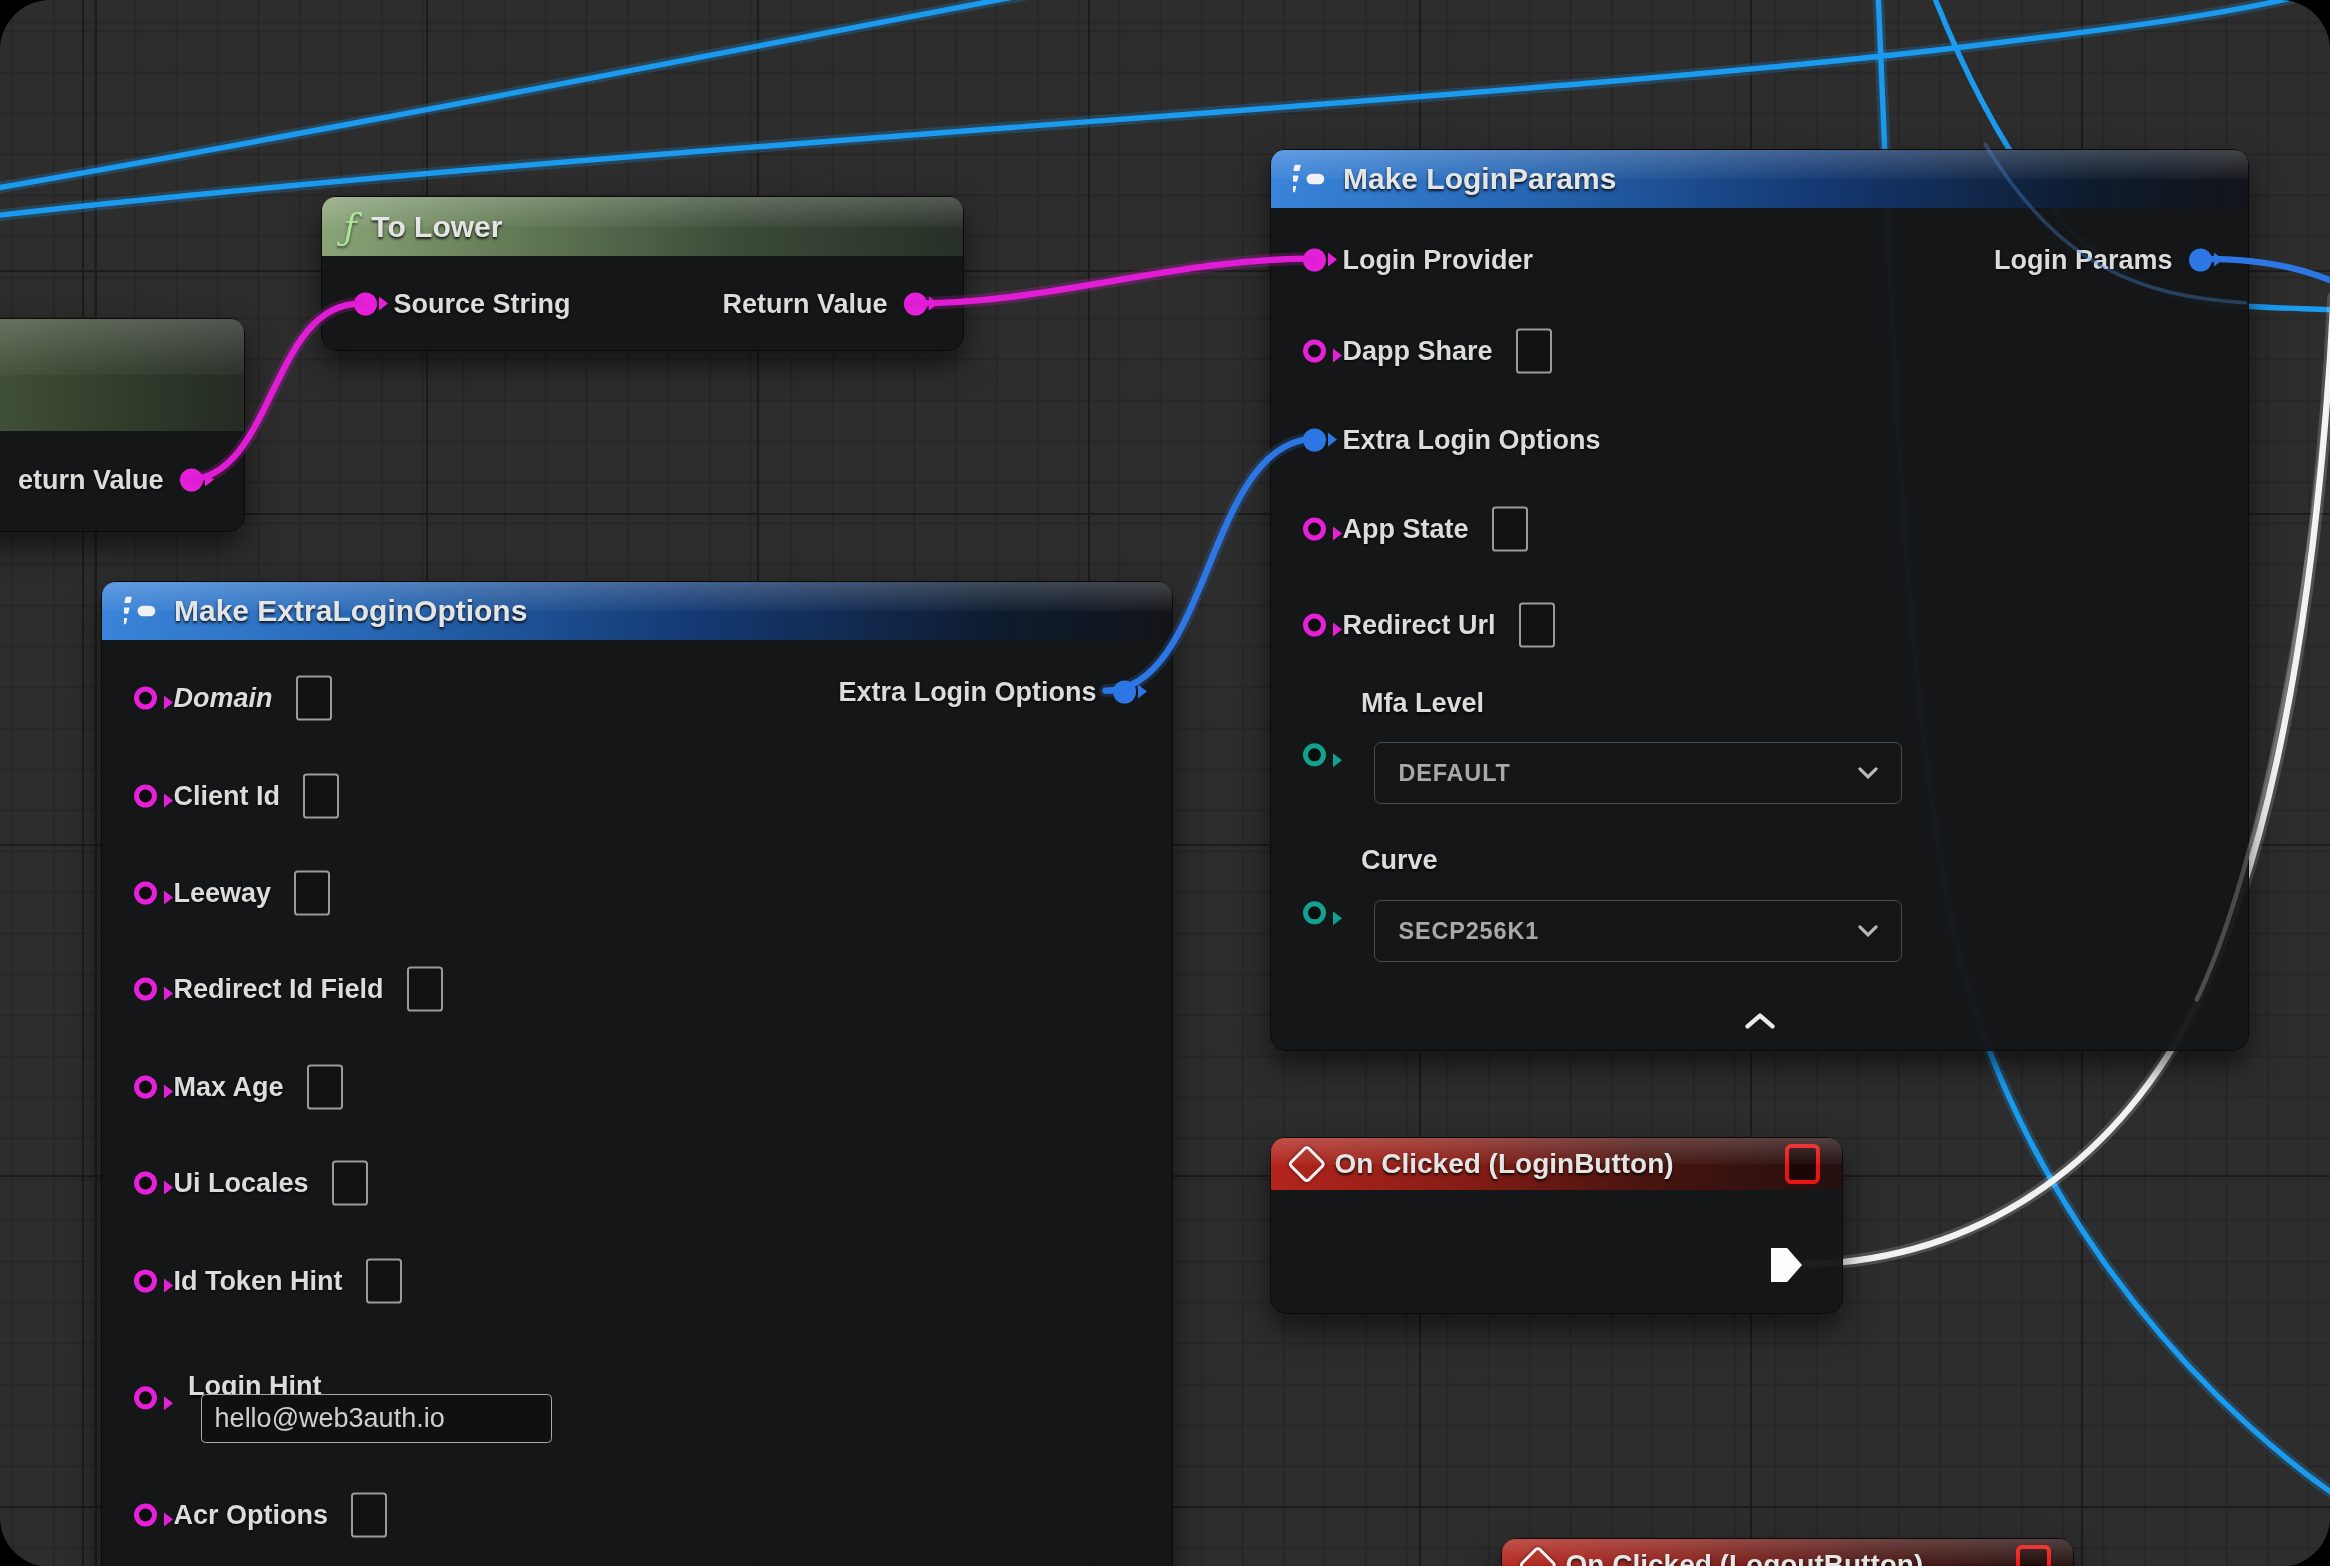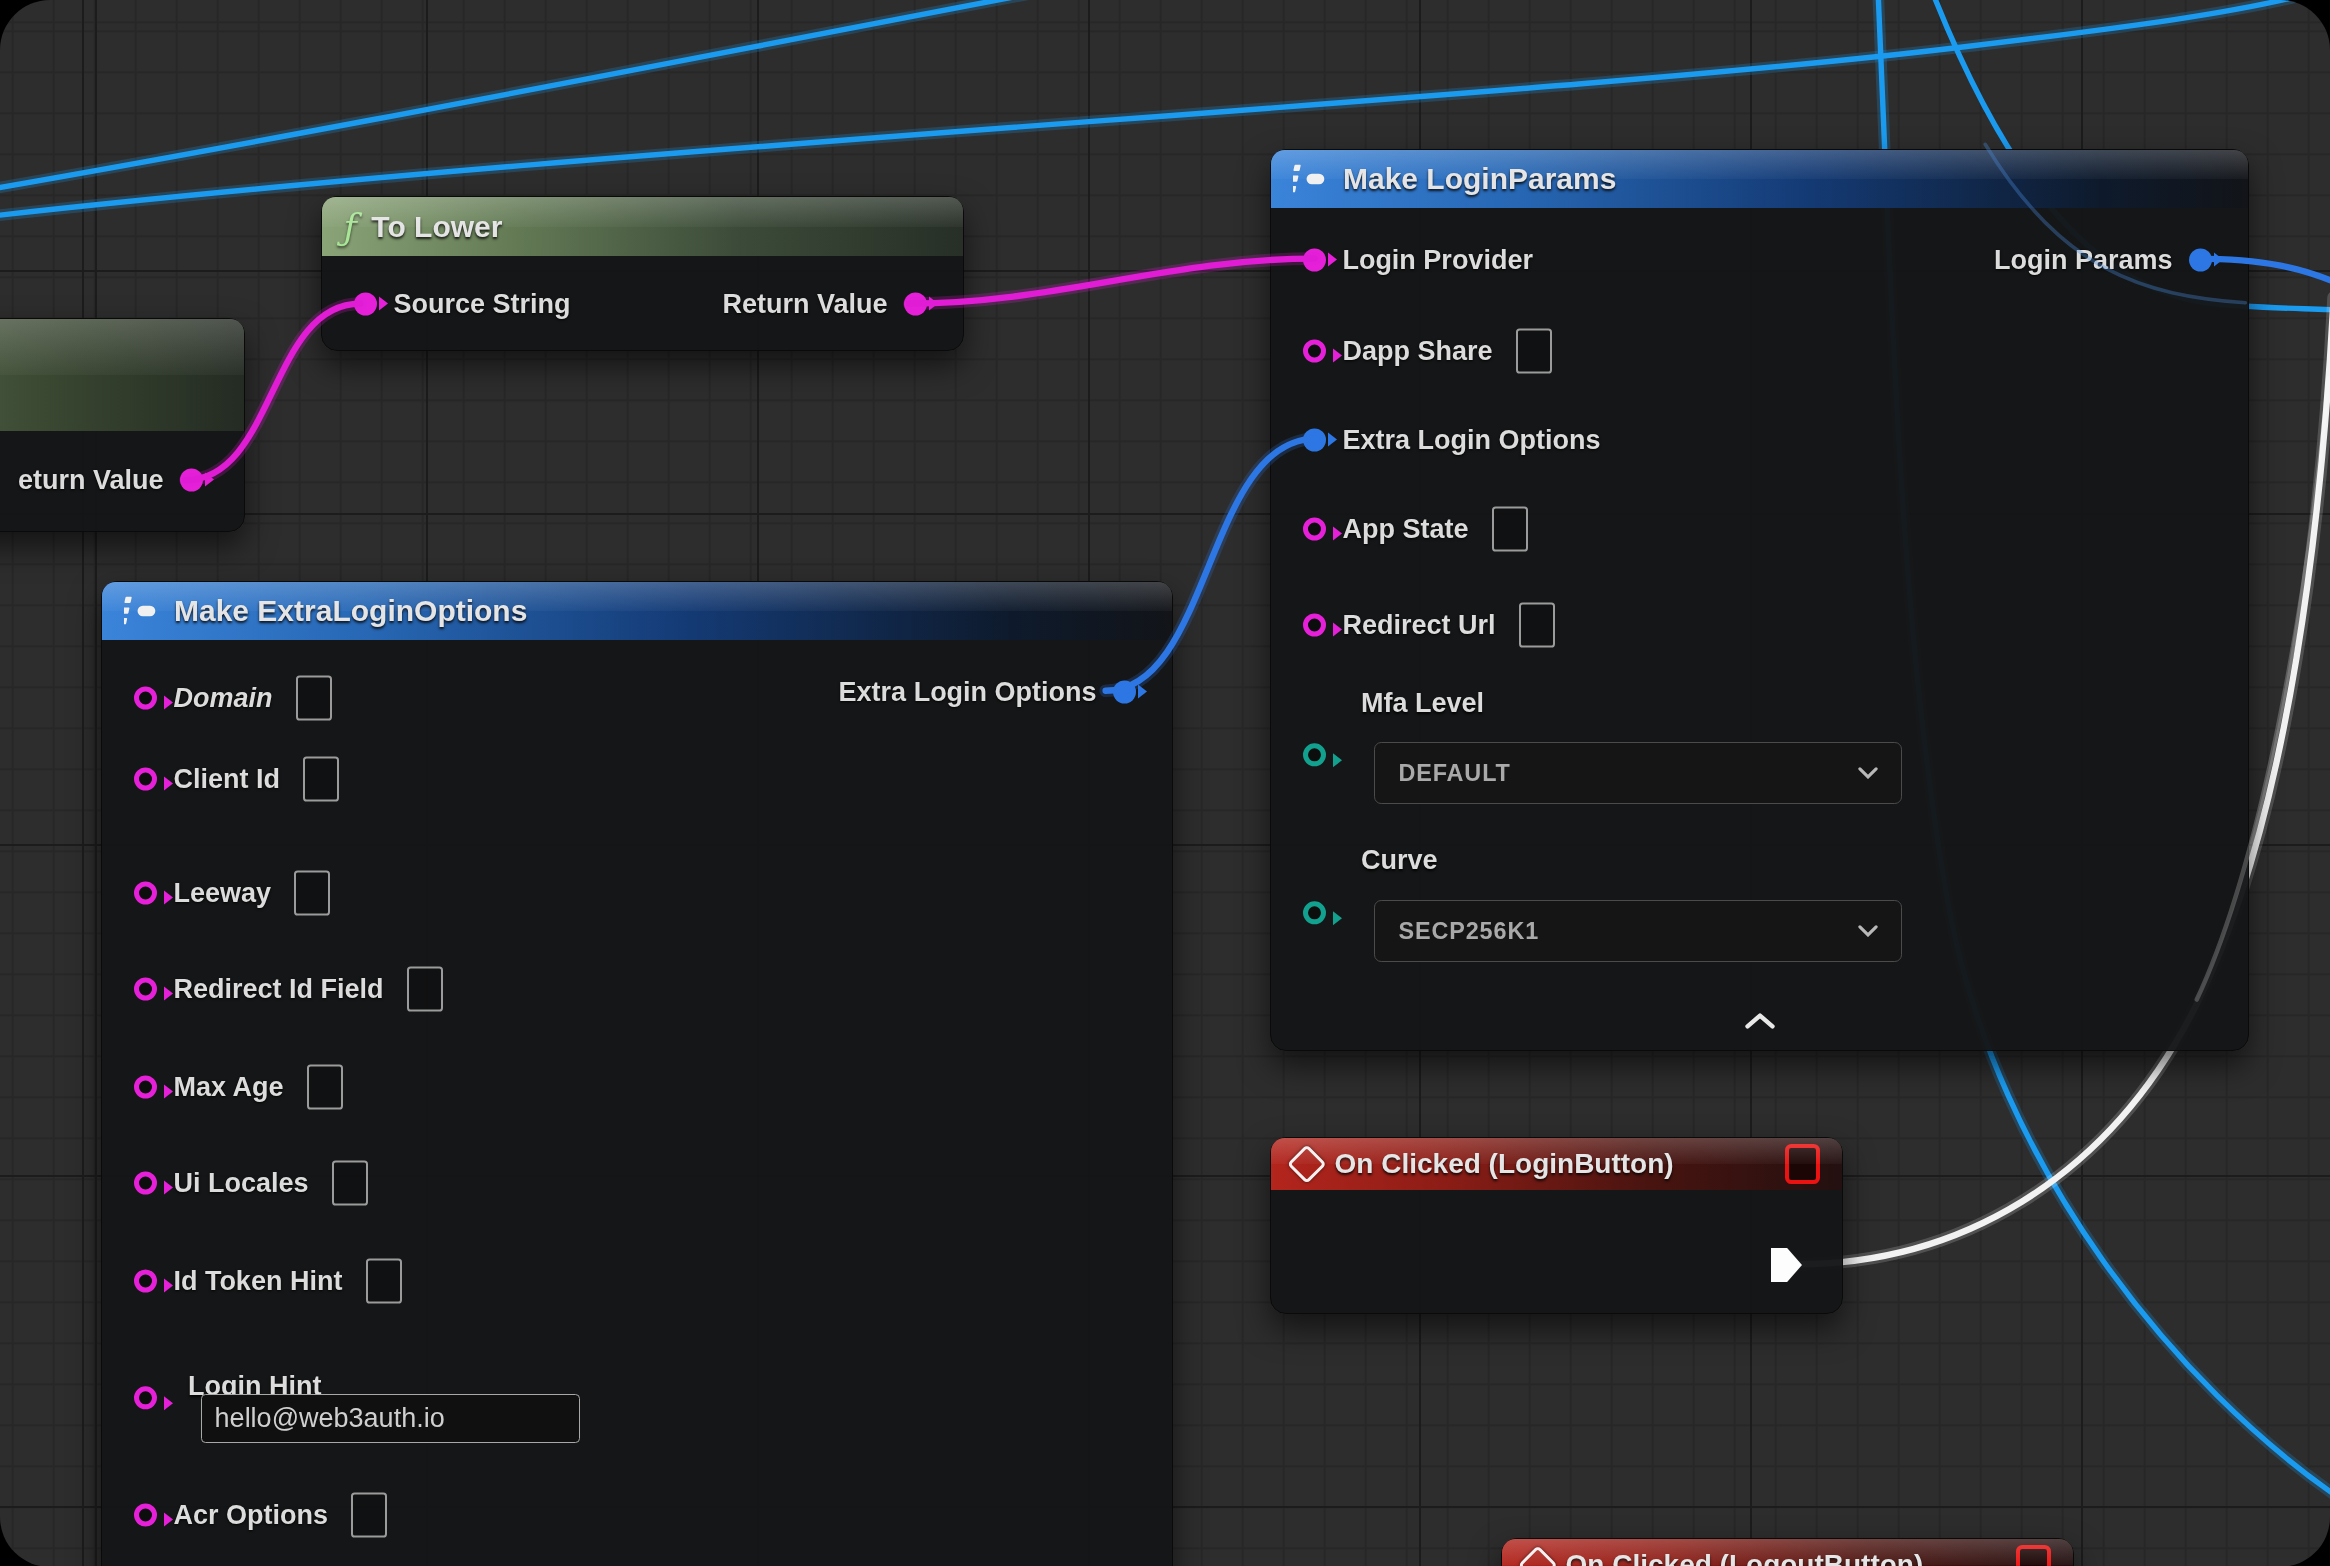--- a/index.html
+++ b/index.html
@@ -111,21 +111,21 @@
               <rect x="15" y="12" width="20" height="12" rx="6"></rect>
             </g>
         </svg>
         <span class="node-title">Make ExtraLoginOptions</span>
       </div>
       <div class="pin-row" style="top:116px;font-style:italic;">
         <span class="pin magenta hollow"></span>
         <span class="pin-label">Domain</span>
         <span class="checkbox"></span>
       </div>
-      <div class="pin-row" style="top:197px;text-align:center;">
+      <div class="pin-row" style="top:214px;text-align:center;">
         <span class="pin magenta hollow"></span>
         <span class="pin-label">Client Id</span>
         <span class="checkbox"></span>
       </div>
       <div class="pin-row" style="top:311px;">
         <span class="pin magenta hollow"></span>
         <span class="pin-label">Leeway</span>
         <span class="checkbox"></span>
       </div>
       <div class="pin-row" style="top:407px;">
@@ -145,21 +145,21 @@
       </div>
       <div class="pin-row" style="top:699px;">
         <span class="pin magenta hollow"></span>
         <span class="pin-label">Id Token Hint</span>
         <span class="checkbox"></span>
       </div>
       <div class="field-label" style="left:86px;top:773px;margin-top:16px;">Login Hint</div>
       <div class="pin-row" style="top:816px;">
         <span class="pin magenta hollow"></span>
       </div>
-      <input class="text-field" readonly="" style="left: 99px; top: 812px; width: 379px;" value="hello@web3auth.io">
+      <input class="text-field" readonly="" style="left: 99px; top: 812px; width: 351px;" value="hello@web3auth.io">
       <div class="pin-row" style="top:933px;">
         <span class="pin magenta hollow"></span>
         <span class="pin-label">Acr Options</span>
         <span class="checkbox"></span>
       </div>
       <div class="pin-row out" style="top:110px;">
         <span class="pin blue filled"></span>
         <span class="pin-label">Extra Login Options</span>
       </div>
     </div>

